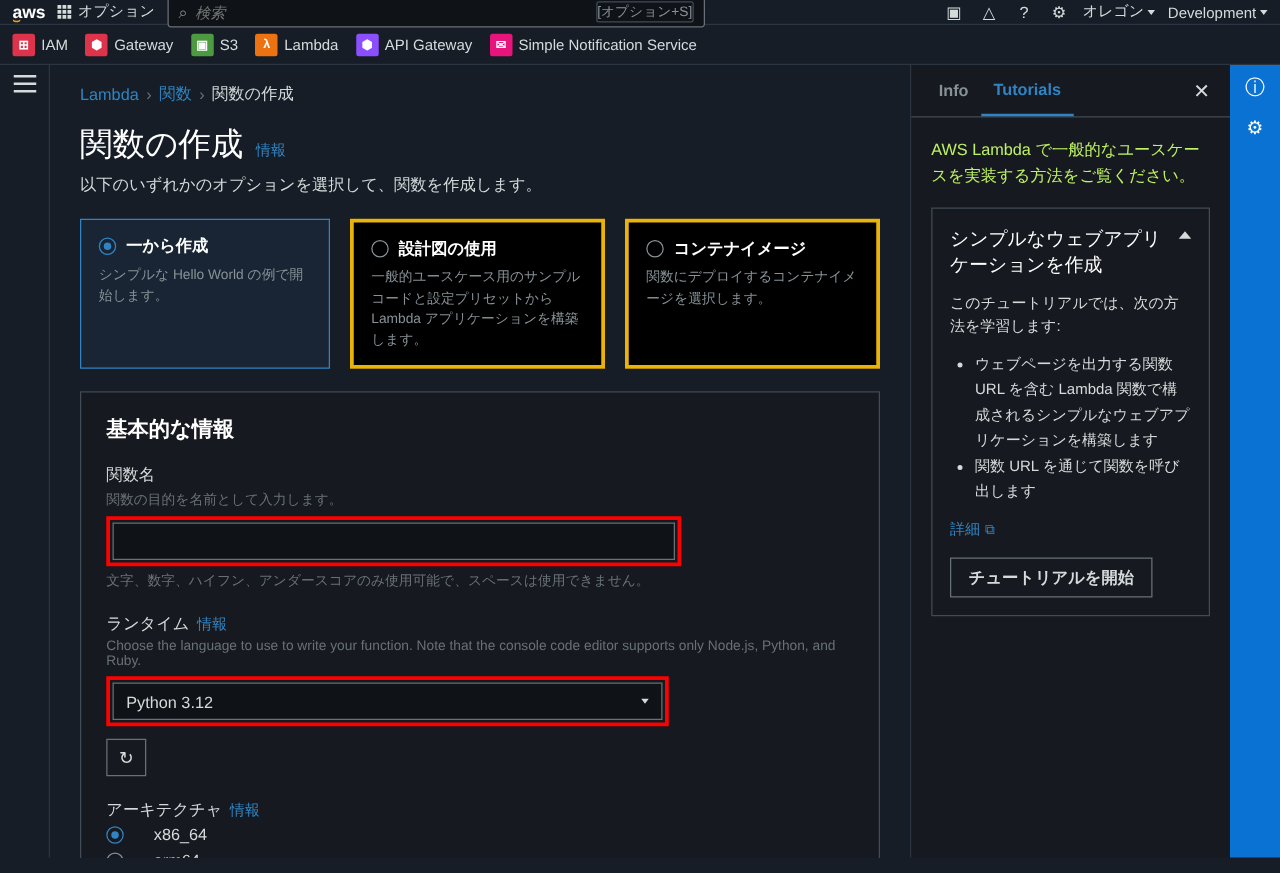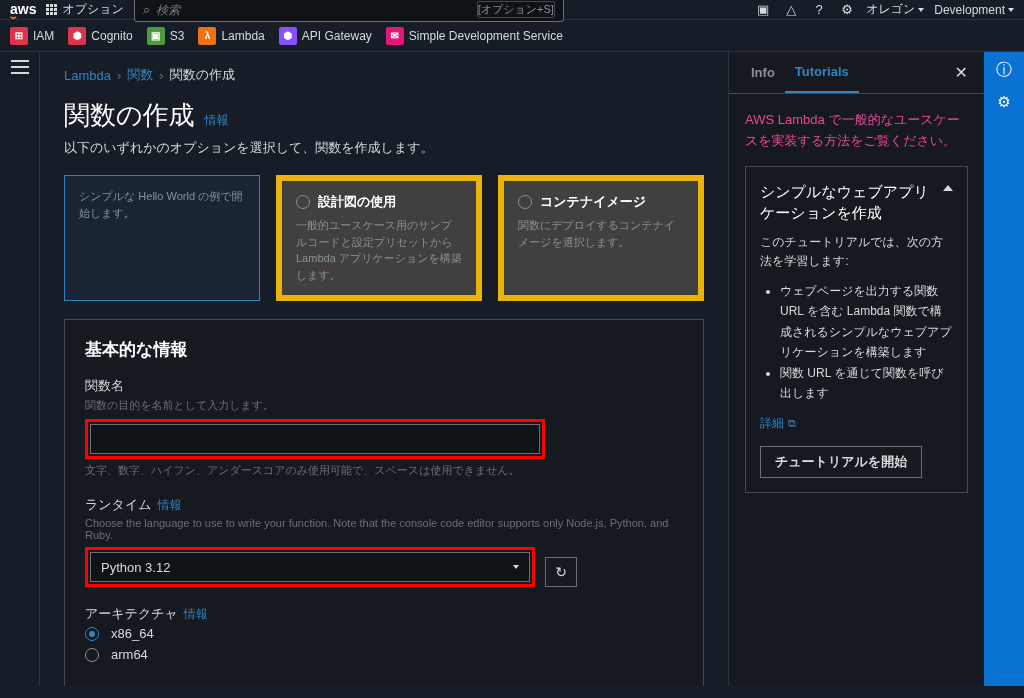--- a/index.html
+++ b/index.html
@@ -53,51 +53,51 @@
 .breadcrumb { font-size:13px; display:flex; align-items:center; gap:6px; margin-bottom:14px;}
 .breadcrumb a{ color:#3184c2; text-decoration:none; cursor:pointer;}
 .breadcrumb .sep{ color:#687078;}
 .breadcrumb .current{ color:#d5dbdb;}
 
 h1.page-title { font-size:26px; color:#fff; font-weight:400; display:flex; align-items:baseline; gap:10px; margin-bottom:6px;}
 .info-link { color:#3184c2; font-size:12px; cursor:pointer;}
 .page-sub { font-size:13px; color:#d5dbdb; margin-bottom:18px;}
 
 .option-row { display:flex; gap:16px; margin-bottom:18px;}
-.option-card { flex:1; border:6px solid #eab308; padding:12px 14px; cursor:pointer; background:#404040;}
+.option-card { flex:1; border:3px solid #eab308; padding:12px 14px; cursor:pointer; background:#000000;}
 .option-card.selected { border:1px solid #3184c2; background:#192534;}
 .option-card .radio-row{display:flex;align-items:center;gap:8px;margin-bottom:6px;}
 .radio-outer{width:14px;height:14px;border:1px solid #879196;border-radius:50%;display:flex;align-items:center;justify-content:center;flex-shrink:0;}
 .option-card.selected .radio-outer{border-color:#3184c2;}
 .radio-inner{width:6px;height:6px;border-radius:50%;}
 .option-card.selected .radio-inner{background:#3184c2;}
 .option-title{font-weight:bold;color:#fff;font-size:13px;}
 .option-desc{font-size:11px;color:#879196;line-height:1.5;}
 
 .panel { border:1px solid #414b56; background:#16191f; padding:18px 20px; margin-bottom:16px;}
 .panel h2{ font-size:17px; color:#fff; font-weight:bold; margin-bottom:16px;}
 .field{margin-bottom:18px;}
 .field-label{font-size:13px;color:#d5dbdb;margin-bottom:3px;display:flex;align-items:center;gap:6px;}
 .field-hint{font-size:11px;color:#687078;margin-bottom:6px;}
 .field-hint-below{font-size:11px;color:#687078;margin-top:4px;}
 .text-input{width:450px;height:30px;background:#0f1318;border:1px solid #687078;color:#d5dbdb;padding:0 8px;font-size:13px;}
 .highlight-box{border:3px solid #ff0000;padding:2px;display:inline-block;}
-.runtime-row{display:flex;align-items:flex-end;gap:10px;}
+.runtime-row{display:flex;align-items:flex-start;gap:10px;flex-direction:column;}
 .select-box{width:440px;height:30px;background:#0f1318;border:1px solid #687078;display:flex;align-items:center;justify-content:space-between;padding:0 10px;cursor:pointer;color:#d5dbdb;font-size:13px;}
 .refresh-btn{width:32px;height:30px;border:1px solid #687078;display:flex;align-items:center;justify-content:center;cursor:pointer;color:#d5dbdb;font-size:14px;}
-.arch-radio{display:flex;align-items:center;gap:12px;margin-bottom:6px;font-size:13px;color:#d5dbdb;cursor:pointer;}
+.arch-radio{display:flex;align-items:center;gap:24px;margin-bottom:6px;font-size:13px;color:#d5dbdb;cursor:pointer;}
 
 .side-panel{width:256px;background:#16191f;border-left:1px solid #2a3541;display:flex;flex-direction:column;}
 .side-tabs{display:flex;align-items:center;border-bottom:1px solid #414b56;padding:0 12px;}
 .side-tab{padding:12px 10px;font-size:13px;color:#879196;cursor:pointer;font-weight:bold;}
 .side-tab.active{color:#3184c2;border-bottom:2px solid #3184c2;}
 .side-tabs .spacer{flex:1;}
 .close-x{color:#d5dbdb;cursor:pointer;font-size:16px;padding:4px;}
 .side-body{padding:16px 16px;overflow:auto;}
-.side-intro{font-size:13px;color:#ec4899;line-height:1.6;margin-bottom:14px;}
+.side-intro{font-size:13px;color:#bef264;line-height:1.6;margin-bottom:14px;}
 .tutorial-box{border:1px solid #414b56;padding:14px;}
 .tutorial-title-row{display:flex;justify-content:flex-end;align-items:flex-start;margin-bottom:10px;}
 .tutorial-title{font-size:15px;color:#fff;line-height:1.4;}
 .chev-up{width:0;height:0;border-left:5px solid transparent;border-right:5px solid transparent;border-bottom:6px solid #d5dbdb;cursor:pointer;flex-shrink:0;margin-top:4px;}
 .tutorial-desc{font-size:12px;color:#d5dbdb;margin-bottom:10px;line-height:1.6;}
 .tutorial-list{list-style:disc;padding-left:20px;font-size:12px;color:#d5dbdb;line-height:1.7;margin-bottom:12px;}
 .detail-link{color:#3184c2;font-size:12px;cursor:pointer;display:flex;align-items:center;gap:4px;margin-bottom:14px;}
 .ext-icon{font-size:11px;}
 .start-btn{border:1px solid #687078;padding:6px 14px;color:#d5dbdb;font-size:13px;cursor:pointer;display:inline-block;font-weight:bold;}
 
@@ -150,37 +150,37 @@
     </div>
 </div>
 
 <div class="favbar">
   <div class="fav-item">
       <span class="fav-icon f-red">⊞</span>
       <span>IAM</span>
     </div>
   <div class="fav-item">
       <span class="fav-icon f-red">⬢</span>
-      <span>Cognito</span>
+      <span>Gateway</span>
     </div>
   <div class="fav-item">
       <span class="fav-icon f-green">▣</span>
       <span>S3</span>
     </div>
   <div class="fav-item">
       <span class="fav-icon f-orange">λ</span>
       <span>Lambda</span>
     </div>
   <div class="fav-item">
       <span class="fav-icon f-purple">⬢</span>
       <span>API Gateway</span>
     </div>
   <div class="fav-item">
       <span class="fav-icon f-pink">✉</span>
-      <span>Simple Development Service</span>
+      <span>Simple Notification Service</span>
     </div>
 </div>
 
 <div class="layout">
 
   <div class="left-rail">
     <div class="hamburger">
         <span></span>
         <span></span>
         <span></span>
@@ -197,20 +197,26 @@
     </div>
 
     <h1 class="page-title">
       <span>関数の作成</span>
       <span class="info-link">情報</span>
     </h1>
     <div class="page-sub">以下のいずれかのオプションを選択して、関数を作成します。</div>
 
     <div class="option-row">
       <div class="option-card selected">
+        <div class="radio-row">
+            <span class="radio-outer">
+              <span class="radio-inner"></span>
+            </span>
+            <span class="option-title">一から作成</span>
+          </div>
         <div class="option-desc">シンプルな Hello World の例で開始します。</div>
       </div>
       <div class="option-card">
         <div class="radio-row">
             <span class="radio-outer">
               <span class="radio-inner"></span>
             </span>
             <span class="option-title">設計図の使用</span>
           </div>
         <div class="option-desc">一般的ユースケース用のサンプルコードと設定プリセットから Lambda アプリケーションを構築します。</div>

